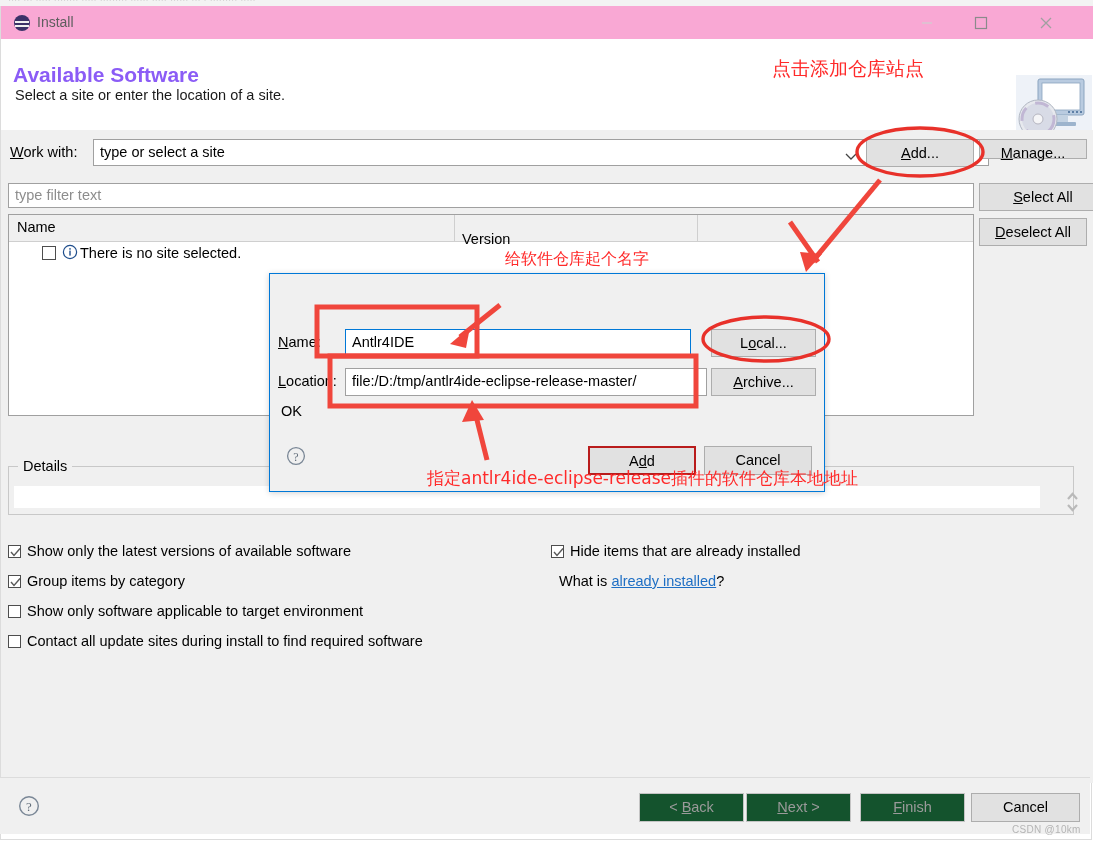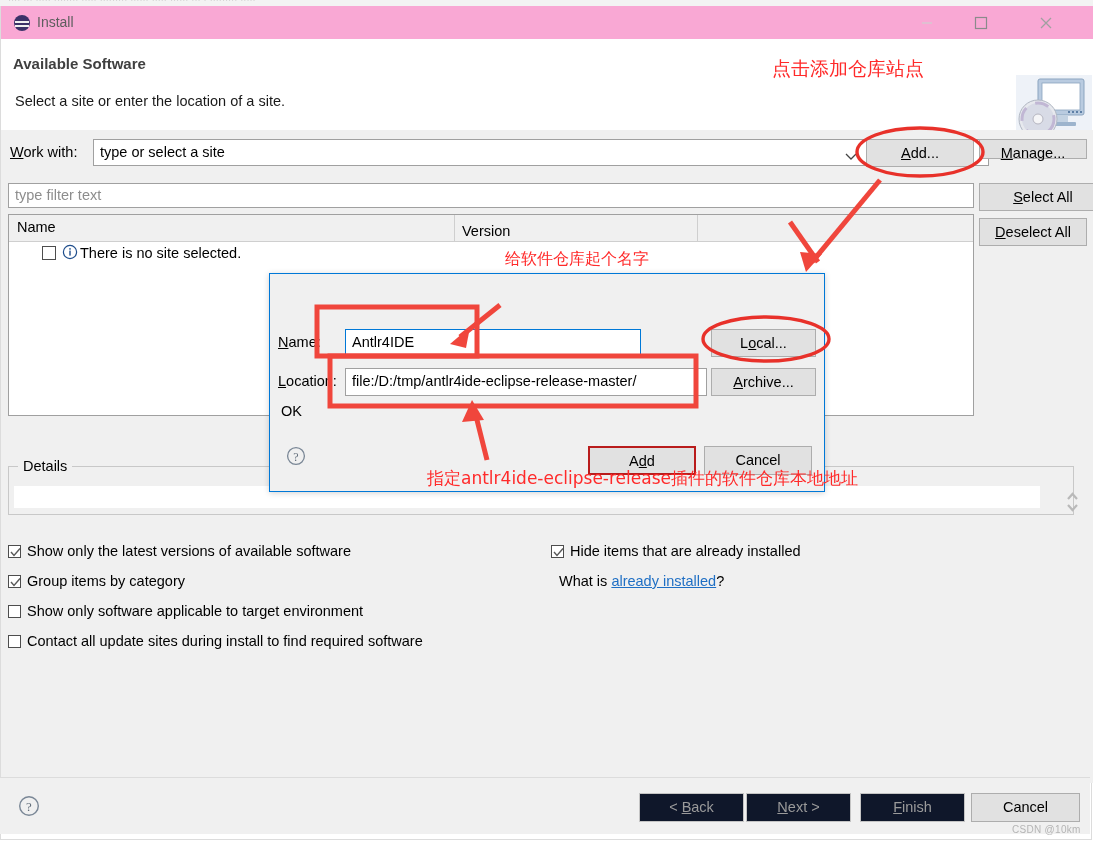--- a/index.html
+++ b/index.html
@@ -27,22 +27,22 @@
   #titlebar-title{left:36px;top:8px;font-size:14px;color:#5e5e5e;}
   .winbtn{top:0;width:46px;height:33px;}
   .winbtn svg{position:absolute;left:50%;top:50%;transform:translate(-50%,-50%);}
   #btn-min{left:903px;}
   #btn-max{left:957px;}
   #btn-close{left:1022px;}
 
   
   #header{left:0;top:33px;width:1092px;height:91px;background:#ffffff;
      border-bottom:1px solid #d8d8d8;}
-  #page-title{left:12px;top:16px;font-size:15px;font-weight:bold;color:#404040;}
-  #page-subtitle{left:14px;top:48px;font-size:14.5px;color:#1a1a1a;margin-top:6px;}
+  #page-title{left:12px;top:24px;font-size:21px;font-weight:bold;color:#8b5cf6;}
+  #page-subtitle{left:14px;top:48px;font-size:14.5px;color:#1a1a1a;}
   #header-icon{left:1015px;top:36px;width:76px;height:66px;}
 
   
   #anno-top{left:772px;top:56px;font-size:17px;color:#ff2a2a;
      font-family:"DejaVu Sans",sans-serif;white-space:nowrap;}
 
   
   #body-area{left:0;top:124px;width:1092px;height:653px;background:#f0f0f0;}
 
   
@@ -51,36 +51,36 @@
      border:1px solid #a0a0a0;box-sizing:border-box;}
   #workwith-combo .val{position:absolute;left:6px;top:4px;font-size:14.5px;color:#000;}
   #workwith-arrow{left:845px;top:148px;}
   #btn-add{left:866px;top:139px;width:108px;height:28px;}
   #btn-manage{left:979px;top:139px;width:108px;height:20px;}
   #btn-selectall{left:979px;top:183px;width:128px;height:28px;}
   #btn-deselectall{left:979px;top:218px;width:108px;height:28px;}
 
   .winbutton{background:#e1e1e1;border:1px solid #adadad;box-sizing:border-box;
      font-size:14.5px;color:#000;text-align:center;line-height:26px;cursor:default;}
-  .winbutton.disabled{color:#9a9a9a;background:#0f172a;border-color:#c4c4c4;}
+  .winbutton.disabled{color:#9a9a9a;background:#14532d;border-color:#c4c4c4;}
   .winbutton.defaultbtn{border:2px solid #b91c1c;}
   .u{text-decoration:underline;}
 
   
   #filterbox{left:8px;top:183px;width:966px;height:25px;background:#fff;
     border:1px solid #a0a0a0;box-sizing:border-box;}
   #filterbox .ph{position:absolute;left:6px;top:3px;font-size:14.5px;color:#8d8d8d;}
 
   
   #table{left:8px;top:214px;width:966px;height:202px;background:#fff;
     border:1px solid #a0a0a0;box-sizing:border-box;}
   #table-head{position:absolute;left:0;top:0;width:100%;height:26px;background:#f0f0f0;
     border-bottom:1px solid #cfcfcf;}
   #col-name{position:absolute;left:8px;top:4px;font-size:14.5px;}
-  #col-version{position:absolute;left:453px;top:8px;font-size:14.5px;}
+  #col-version{position:absolute;left:453px;top:16px;font-size:14.5px;}
   #col-sep1{position:absolute;left:445px;top:0;width:1px;height:26px;background:#cfcfcf;}
   #col-sep2{position:absolute;left:688px;top:0;width:1px;height:26px;background:#cfcfcf;}
   #row-nosite{position:absolute;left:0;top:26px;height:26px;width:100%;}
   #row-checkbox{position:absolute;left:33px;top:5px;}
   #row-infoicon{position:absolute;left:53px;top:3px;}
   #row-label{position:absolute;left:71px;top:4px;font-size:14.5px;}
 
   
   #details-group{left:8px;top:466px;width:1066px;height:49px;
      border:1px solid #c8c8c8;box-sizing:border-box;}
@@ -120,21 +120,21 @@
   #dlg-titlebar{position:absolute;left:0;top:0;width:554px;height:34px;background:#fff;}
   #dlg-icon{position:absolute;left:11px;top:8px;width:18px;height:18px;}
   #dlg-title{position:absolute;left:36px;top:8px;font-size:15px;color:#1a1a1a;}
   .dlgwinbtn{position:absolute;top:0;width:42px;height:34px;}
   .dlgwinbtn svg{position:absolute;left:50%;top:50%;transform:translate(-50%,-50%);}
   #dlg-min{left:396px;}
   #dlg-max{left:445px;}
   #dlg-close{left:505px;}
 
   #lbl-name{position:absolute;left:8px;top:60px;font-size:14.5px;}
-  #fld-name{position:absolute;left:75px;top:55px;width:296px;height:28px;background:#fff;
+  #fld-name{position:absolute;left:75px;top:55px;width:346px;height:28px;background:#fff;
      border:1px solid #0078d7;box-sizing:border-box;}
   #fld-name .val{position:absolute;left:6px;top:4px;font-size:14.5px;}
   #btn-local{position:absolute;left:441px;top:55px;width:105px;height:28px;}
 
   #lbl-location{position:absolute;left:8px;top:99px;font-size:14.5px;}
   #fld-location{position:absolute;left:75px;top:94px;width:362px;height:28px;background:#fff;
      border:1px solid #a0a0a0;box-sizing:border-box;}
   #fld-location .val{position:absolute;left:6px;top:4px;font-size:14.5px;}
   #btn-archive{position:absolute;left:441px;top:94px;width:105px;height:28px;}
 

